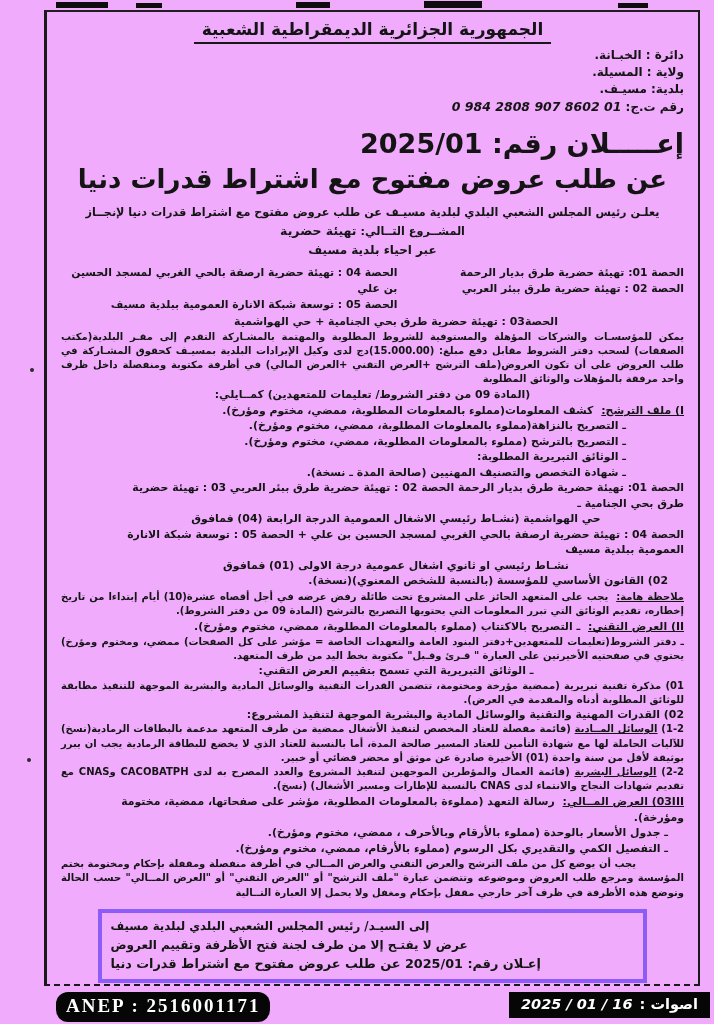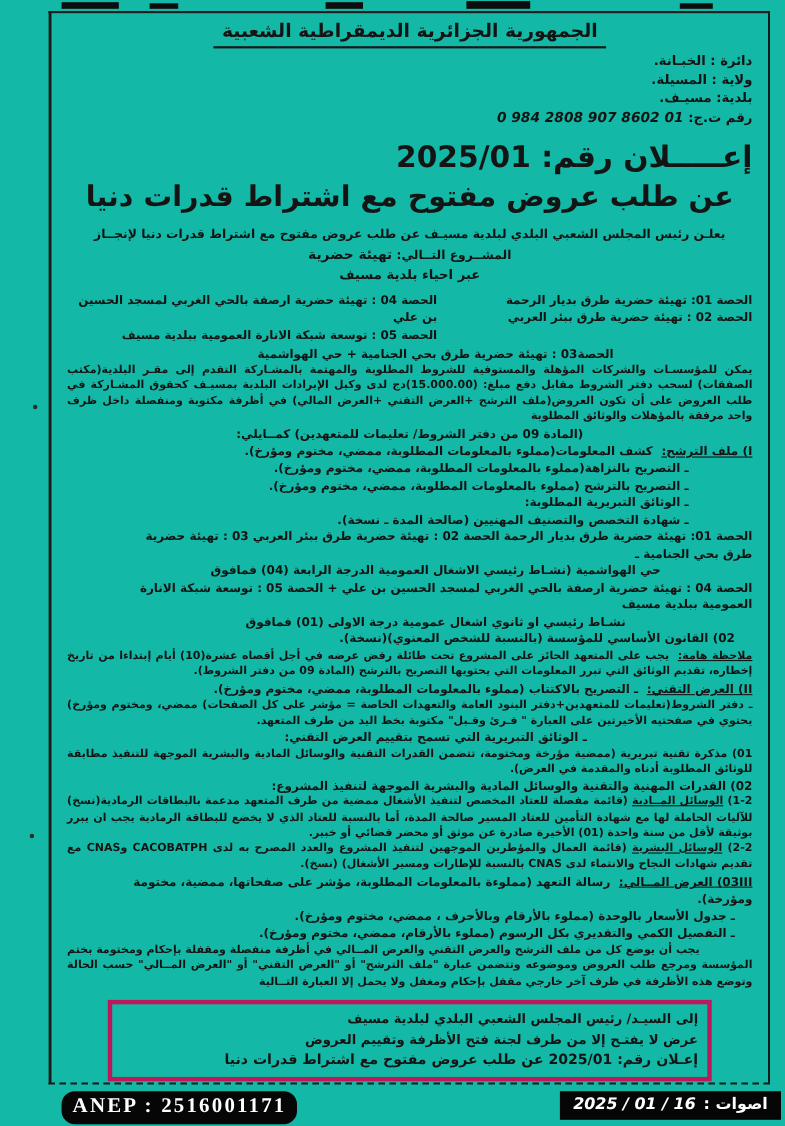--- a/index.html
+++ b/index.html
@@ -4,21 +4,21 @@
 <style>
   * { box-sizing: border-box; }
   html,body { margin:0; padding:0; }
   body {
     width:714px; height:1024px; overflow:hidden;
     background:#ffffff;
     font-family:"DejaVu Sans","Liberation Sans",sans-serif;
   }
   .paper {
     position:relative; width:714px; height:1024px;
-    background:#14b8a6; color:#141414; direction:rtl;text-decoration:underline;
+    background:#f0abfc; color:#141414; direction:rtl;text-decoration:underline;
   }
   .frame {
     position:absolute; left:44px; top:10px; width:656px; height:976px;
     border-top:2px solid #1f1f1f;
     border-right:2px solid #1a1a1a;
     border-left:3px solid #1a1a1a;
     border-bottom:2px dashed #1a1a1a;
     padding:5px 14px 0 14px;
     overflow:hidden;
   }
@@ -49,23 +49,23 @@
   .u { text-decoration:underline; }
   .hd { text-decoration:underline; margin-left:4px; }
   .ind { padding-right:58px; text-align:right; }
   .ind-sm { padding-right:16px; }
   .sec { margin:1px 0; }
   .line { font-size:10.9px; font-weight:bold; line-height:1.42;margin-left:47px; }
   .closing { text-indent:48px; text-align:justify; }
 
   .env-box {
     width:88%; margin:9px auto 7px;
-    border:4px solid #be185d;
+    border:4px solid #8b5cf6;
     padding:5px 8px 6px;
-    text-align:right; font-weight:bold; line-height:1.5;
+    text-align:left; font-weight:bold; line-height:1.5;
   }
   .env-l1 { font-size:11.8px; }
   .env-l2 { font-size:12px; }
   .env-l3 { font-size:12.8px; }
 
   .badge-anep {
     position:absolute; left:56px; bottom:2px;
     background:#060606; color:#ffffff;
     font-family:"Liberation Serif","DejaVu Serif",serif;
     font-size:19px; font-weight:bold; letter-spacing:2px;

